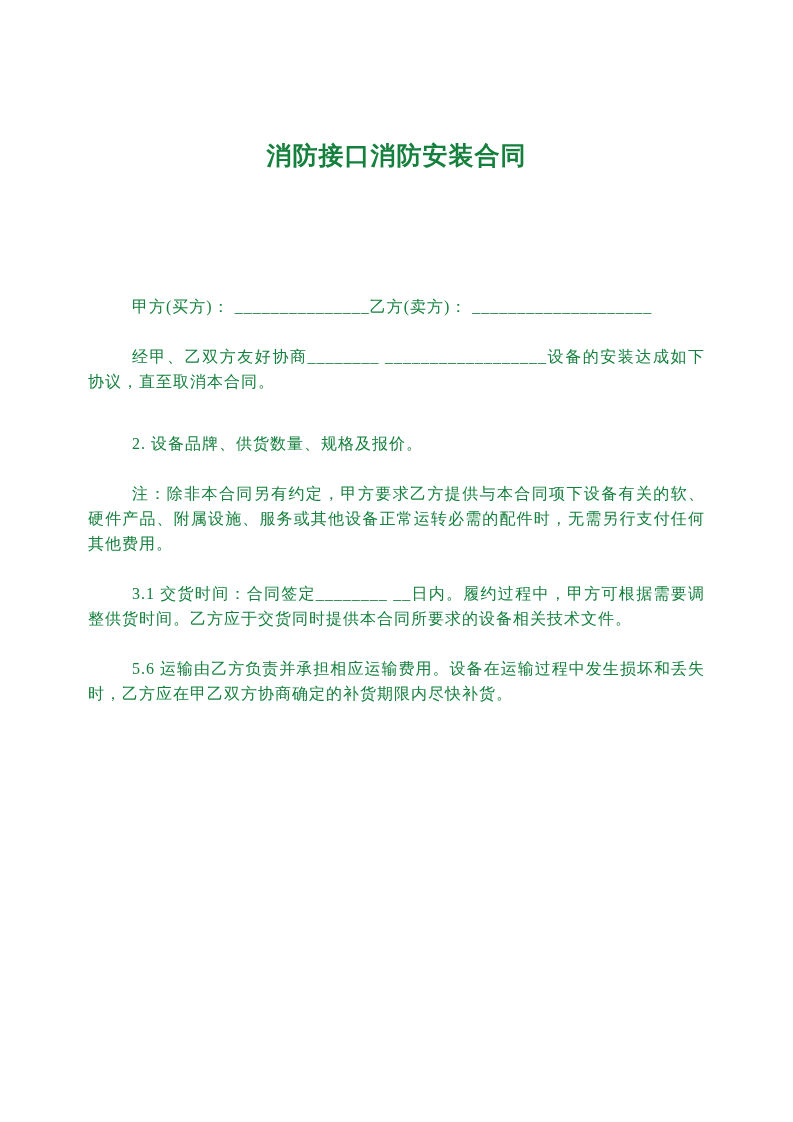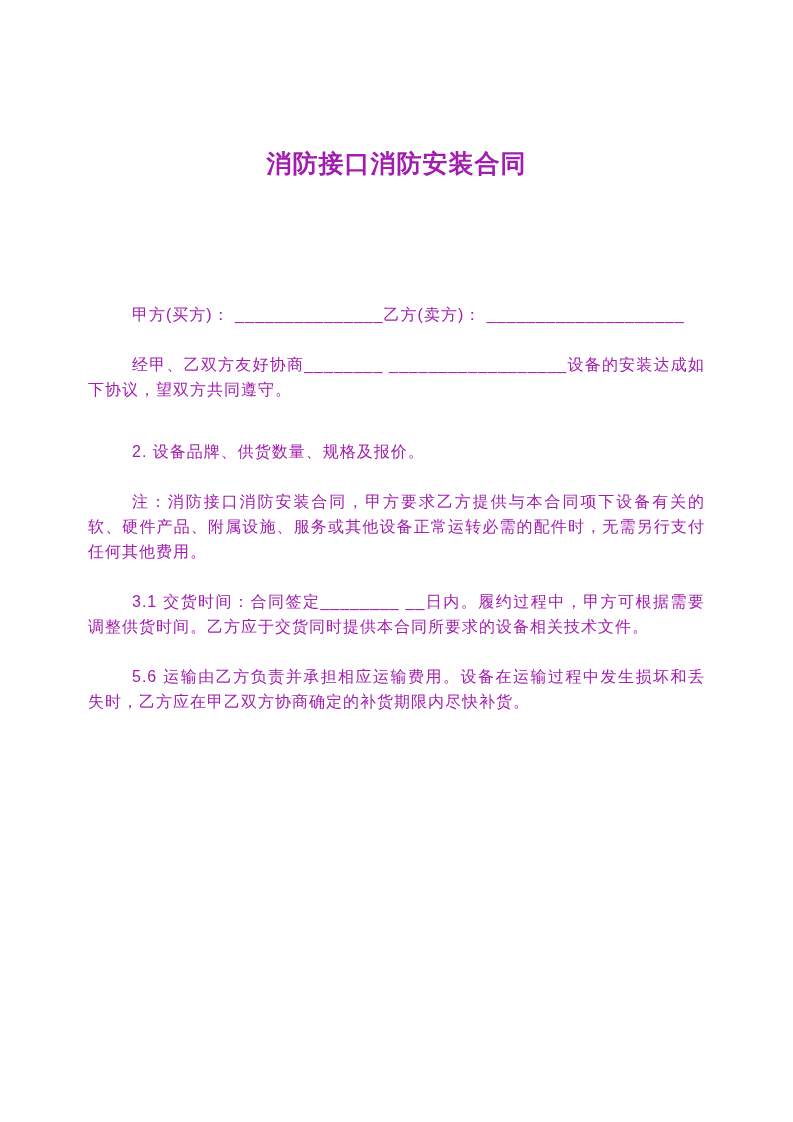--- a/index.html
+++ b/index.html
@@ -5,24 +5,24 @@
   html, body {
     margin: 0;
     padding: 0;
     background: #ffffff;
   }
   .page {
     position: relative;
     width: 793px;
     height: 956px;
     background: #ffffff;
-    color: #a21caf;
+    color: #15803d;
     font-family: "Liberation Sans", "DejaVu Sans", sans-serif;
     overflow: hidden;
-    margin: 8px auto;
+    margin: 0 auto;
   }
   .content {
     padding: 0 88px;
   }
   .doc-title {
     margin: 0 0 124px 0;
     padding-top: 140px;
     text-align: center;
     font-size: 25px;
     line-height: 30px;
@@ -30,20 +30,21 @@
     letter-spacing: 1px;
   }
   .para {
     margin: 0 0 25px 0;
     font-size: 16px;
     line-height: 25px;
     letter-spacing: 1px;
     text-align: justify;
     text-indent: 44px;
     word-break: break-all;
+    font-family: Liberation Serif, serif;
   }
   .para-intro {
     margin-bottom: 37px;
   }
   .page-number {
     position: absolute;
     top: 1051px;
     left: 0;
     width: 100%;
     text-align: center;
@@ -55,25 +56,25 @@
 </head>
 <body>
 
 <div class="page">
   <div class="content">
 
     <h1 class="doc-title">消防接口消防安装合同</h1>
 
     <p class="para">甲方(买方)： _______________乙方(卖方)： ____________________</p>
 
-    <p class="para para-intro">经甲、乙双方友好协商________ __________________设备的安装达成如下协议，望双方共同遵守。</p>
+    <p class="para para-intro">经甲、乙双方友好协商________ __________________设备的安装达成如下协议，直至取消本合同。</p>
 
     <p class="para">2. 设备品牌、供货数量、规格及报价。</p>
 
-    <p class="para">注：消防接口消防安装合同，甲方要求乙方提供与本合同项下设备有关的软、硬件产品、附属设施、服务或其他设备正常运转必需的配件时，无需另行支付任何其他费用。</p>
+    <p class="para">注：除非本合同另有约定，甲方要求乙方提供与本合同项下设备有关的软、硬件产品、附属设施、服务或其他设备正常运转必需的配件时，无需另行支付任何其他费用。</p>
 
 
 
 
     <p class="para">3.1 交货时间：合同签定________ __日内。履约过程中，甲方可根据需要调整供货时间。乙方应于交货同时提供本合同所要求的设备相关技术文件。</p>
 
     <p class="para">5.6 运输由乙方负责并承担相应运输费用。设备在运输过程中发生损坏和丢失时，乙方应在甲乙双方协商确定的补货期限内尽快补货。</p>
 
 
   </div>

